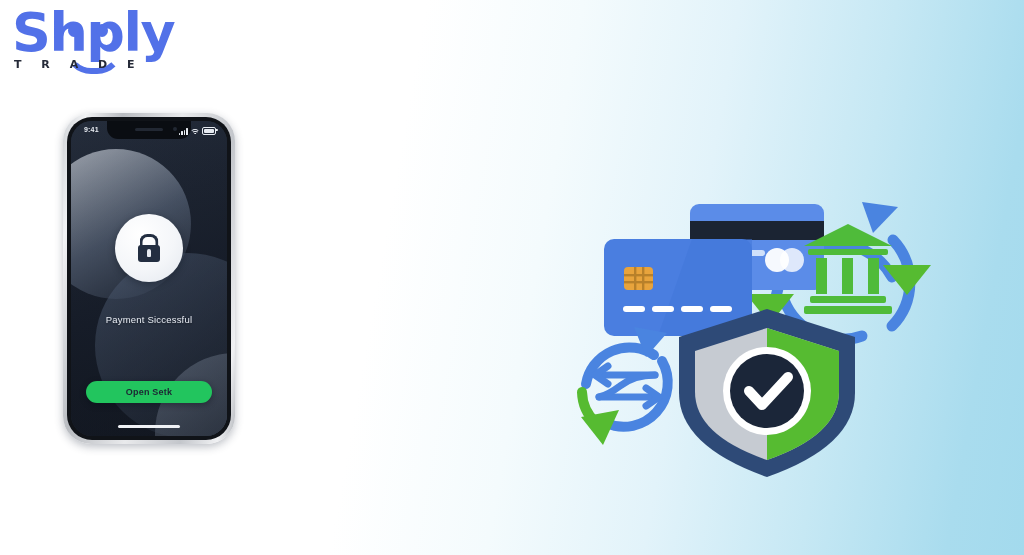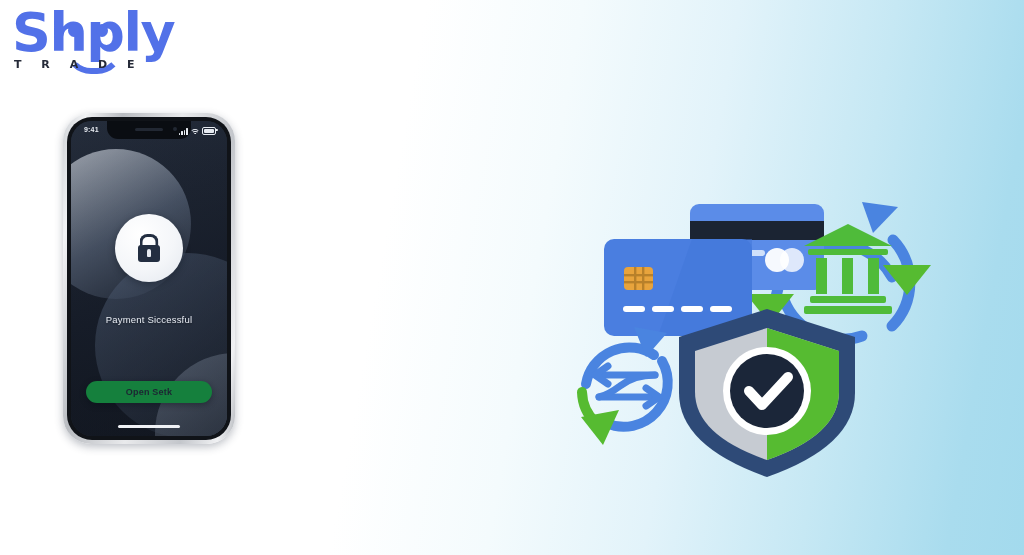--- a/index.html
+++ b/index.html
@@ -311,21 +311,21 @@
   }
 
   #open-btn {
     position: absolute;
     left: 50%;
     transform: translateX(-50%);
     bottom: 33px;
     width: 126px;
     height: 22px;
     border-radius: 12px;
-    background: #15803d;
+    background: #22c55e;
     color: #1d2533;
     font-size: 9px;
     font-weight: bold;
     display: flex;
     align-items: center;
     justify-content: center;
     z-index: 5;
     letter-spacing: 0.2px;
     box-shadow: 0 2px 6px rgba(8,12,20,0.40);
     font-family: "Liberation Sans", sans-serif;

